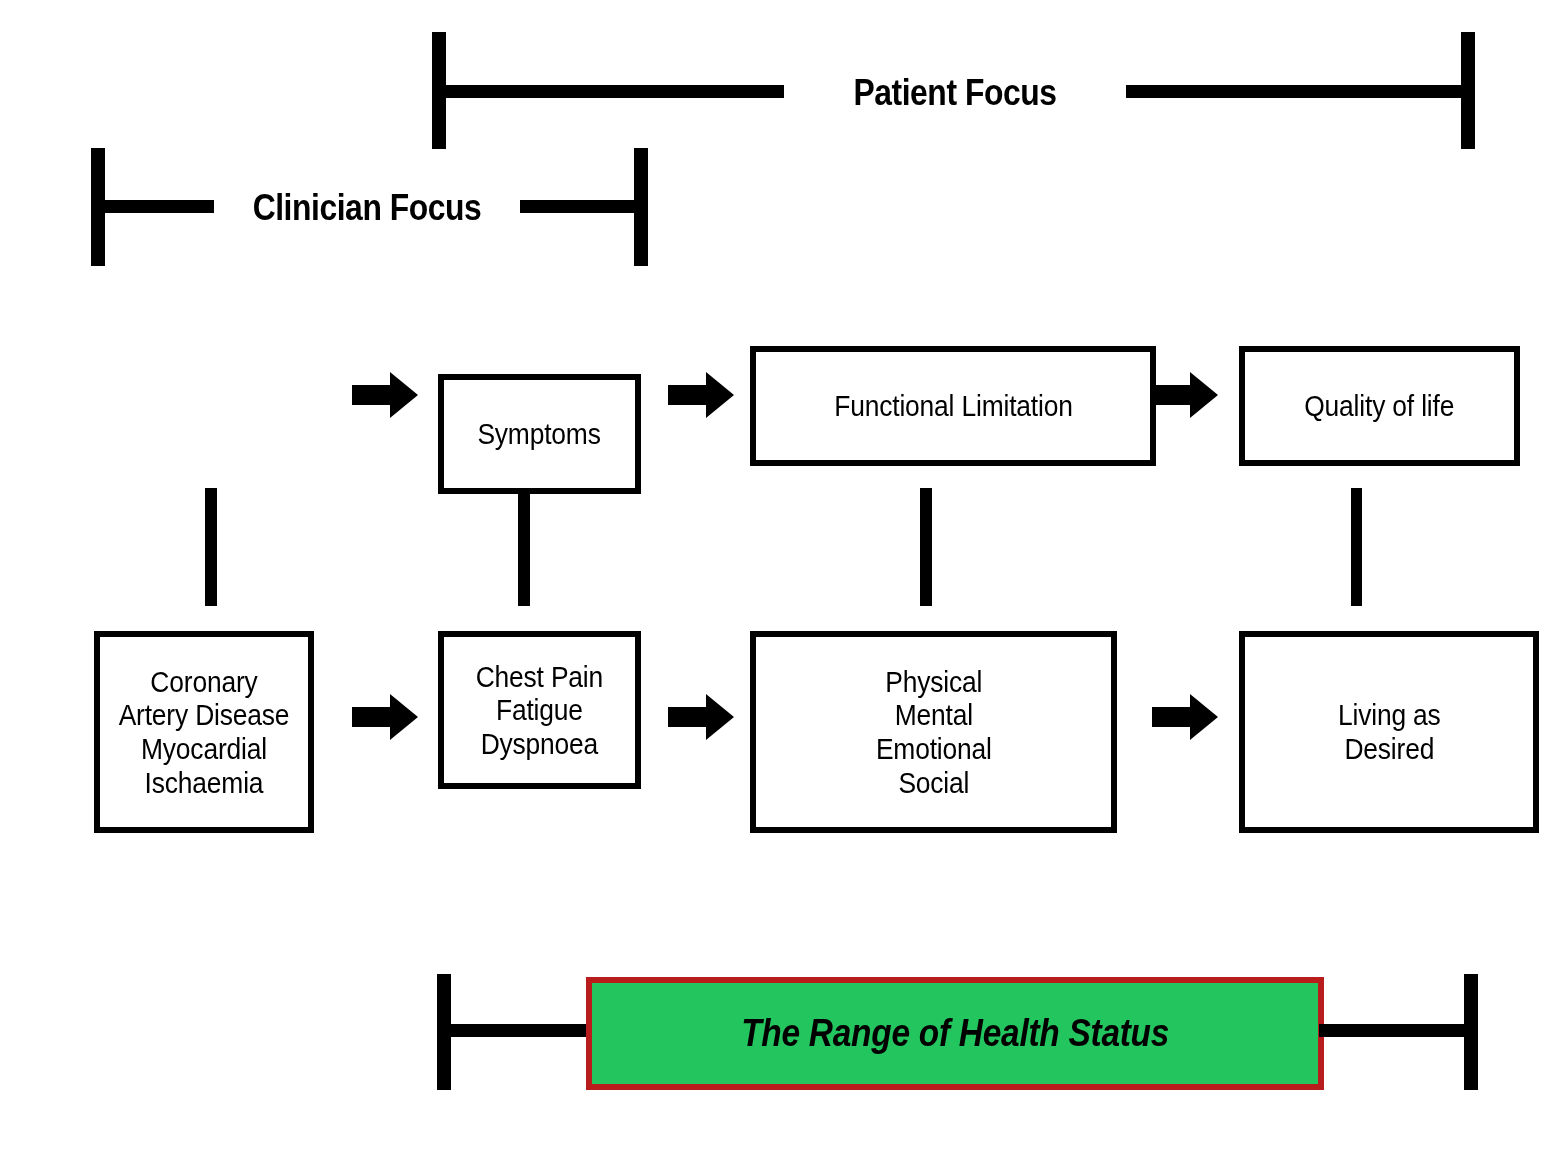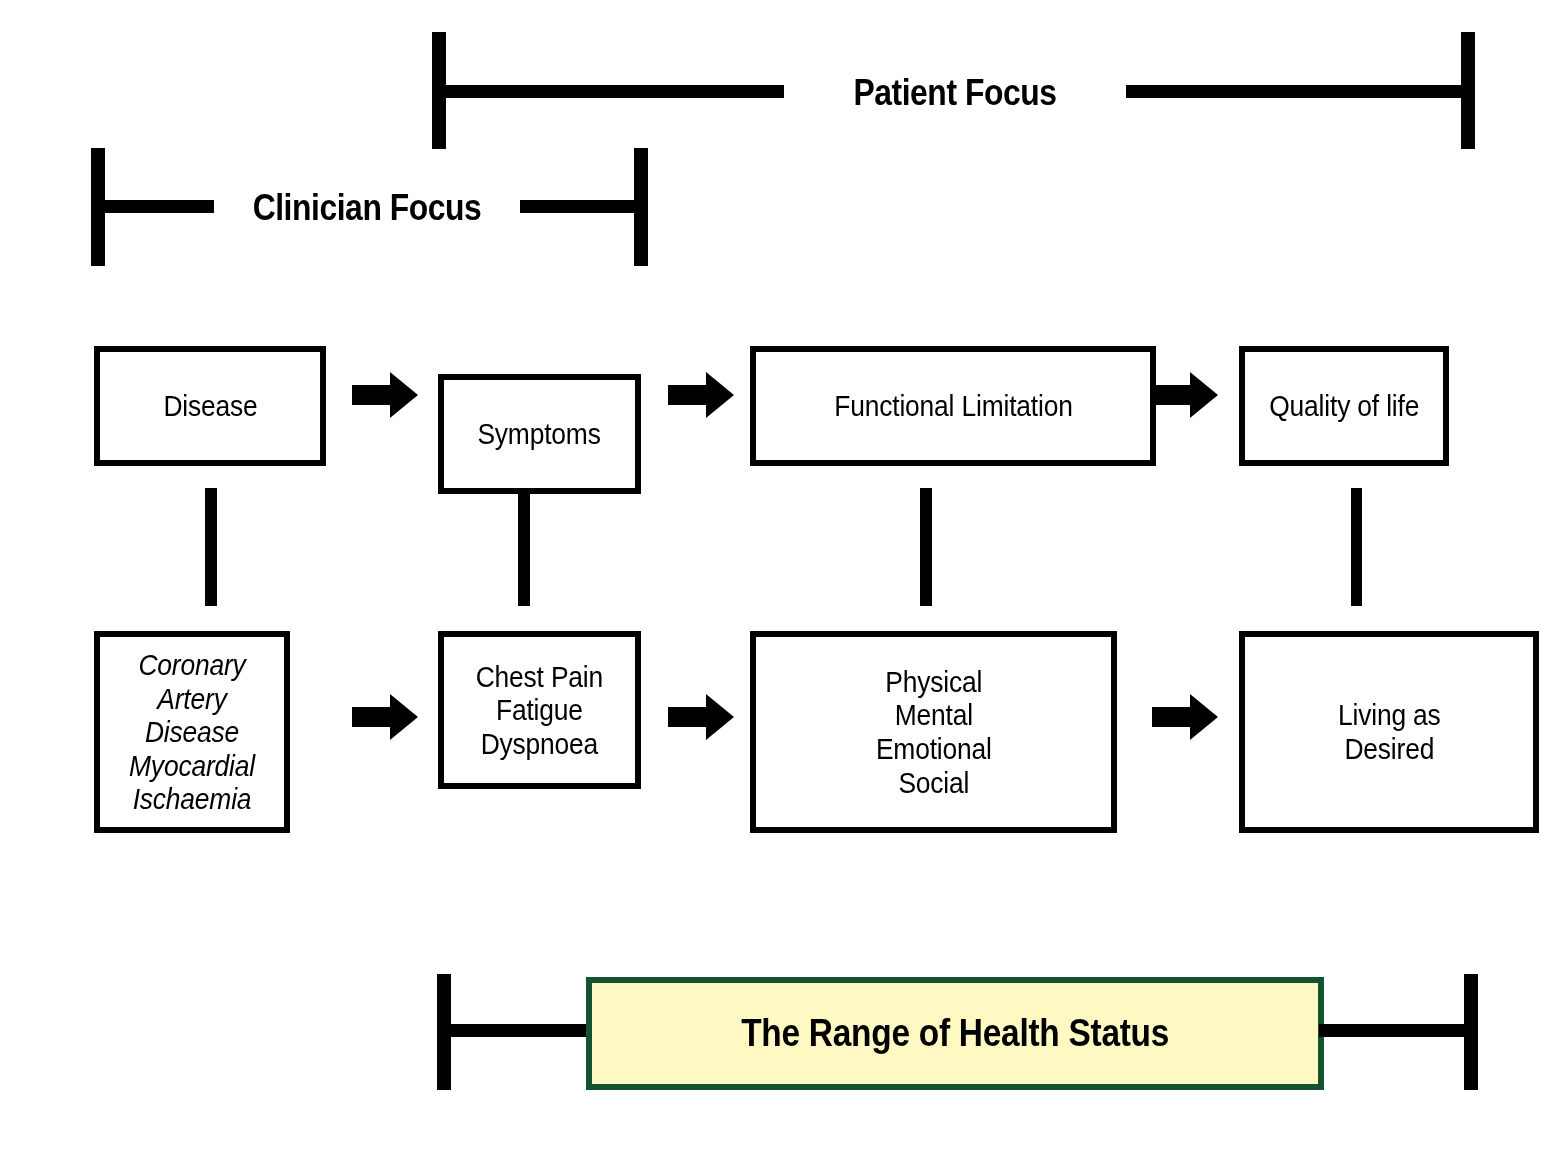--- a/index.html
+++ b/index.html
@@ -73,25 +73,26 @@
     position: absolute;
     width: 66px;
     height: 46px;
   }
   .arrow svg { display: block; width: 100%; height: 100%; }
 
   
   .banner-box {
     position: absolute;
     box-sizing: border-box;
-    border: 6px solid #14532d;
-    background: #fef9c3;
+    border: 6px solid #b91c1c;
+    background: #22c55e;
     display: flex;
     align-items: center;
     justify-content: center;
+    font-style: italic;
   }
   .banner-text {
     font-size: 38px;
     font-weight: bold;
     color: #000000;
     white-space: nowrap;
     transform: scaleX(0.88);
     transform-origin: center center;
     letter-spacing: -0.3px;
   }
@@ -106,33 +107,30 @@
   <div class="bracket-label" style="left:784px; top:74px; width:342px; font-size:37px;">Patient Focus</div>
   <div class="bar-h" style="left:1126px; top:85px; width:348px; height:13px;"></div>
   <div class="bar-v" style="left:1461px; top:32px; width:14px; height:117px;"></div>
 
   <div class="bar-v" style="left:91px; top:148px; width:14px; height:118px;"></div>
   <div class="bar-h" style="left:104px; top:200px; width:110px; height:13px;"></div>
   <div class="bracket-label" style="left:214px; top:189px; width:306px; font-size:37px;">Clinician Focus</div>
   <div class="bar-h" style="left:520px; top:200px; width:128px; height:13px;"></div>
   <div class="bar-v" style="left:634px; top:148px; width:14px; height:118px;"></div>
 
-  <div class="flow-box" style="left:94px; top:346px; width:232px; height:120px;">
-    <span class="box-text">Disease</span>
-  </div>
 
   <div class="flow-box" style="left:438px; top:346px; width:203px; height:120px;margin-top:28px;">
     <span class="box-text">Symptoms</span>
   </div>
 
   <div class="flow-box" style="left:750px; top:346px; width:406px; height:120px;">
     <span class="box-text">Functional Limitation</span>
   </div>
 
-  <div class="flow-box" style="left:1239px; top:346px; width:210px; height:120px;">
+  <div class="flow-box" style="left:1239px; top:346px; width:281px; height:120px;">
     <span class="box-text">Quality of life</span>
   </div>
 
   <div class="arrow" style="left:352px; top:372px;">
     <svg viewBox="0 0 66 46" preserveAspectRatio="none" aria-hidden="true">
       <path d="M0,13 L38,13 L38,0 L66,23 L38,46 L38,33 L0,33 Z" fill="#000000"></path>
     </svg>
   </div>
   <div class="arrow" style="left:668px; top:372px;">
     <svg viewBox="0 0 66 46" preserveAspectRatio="none" aria-hidden="true">
@@ -143,21 +141,21 @@
     <svg viewBox="0 0 66 46" preserveAspectRatio="none" aria-hidden="true">
       <path d="M0,13 L38,13 L38,0 L66,23 L38,46 L38,33 L0,33 Z" fill="#000000"></path>
     </svg>
   </div>
 
   <div class="connector" style="left:205px; top:488px; width:12px; height:118px;"></div>
   <div class="connector" style="left:518px; top:488px; width:12px; height:118px;"></div>
   <div class="connector" style="left:920px; top:488px; width:12px; height:118px;"></div>
   <div class="connector" style="left:1351px; top:488px; width:11px; height:118px;"></div>
 
-  <div class="flow-box" style="left:94px; top:631px; width:196px; height:202px;font-style:italic;">
+  <div class="flow-box" style="left:94px; top:631px; width:220px; height:202px;">
     <span class="box-text">Coronary
 Artery Disease
 Myocardial
 Ischaemia</span>
   </div>
 
   <div class="flow-box" style="left:438px; top:631px; width:203px; height:158px;">
     <span class="box-text">Chest Pain
 Fatigue
 Dyspnoea</span>

